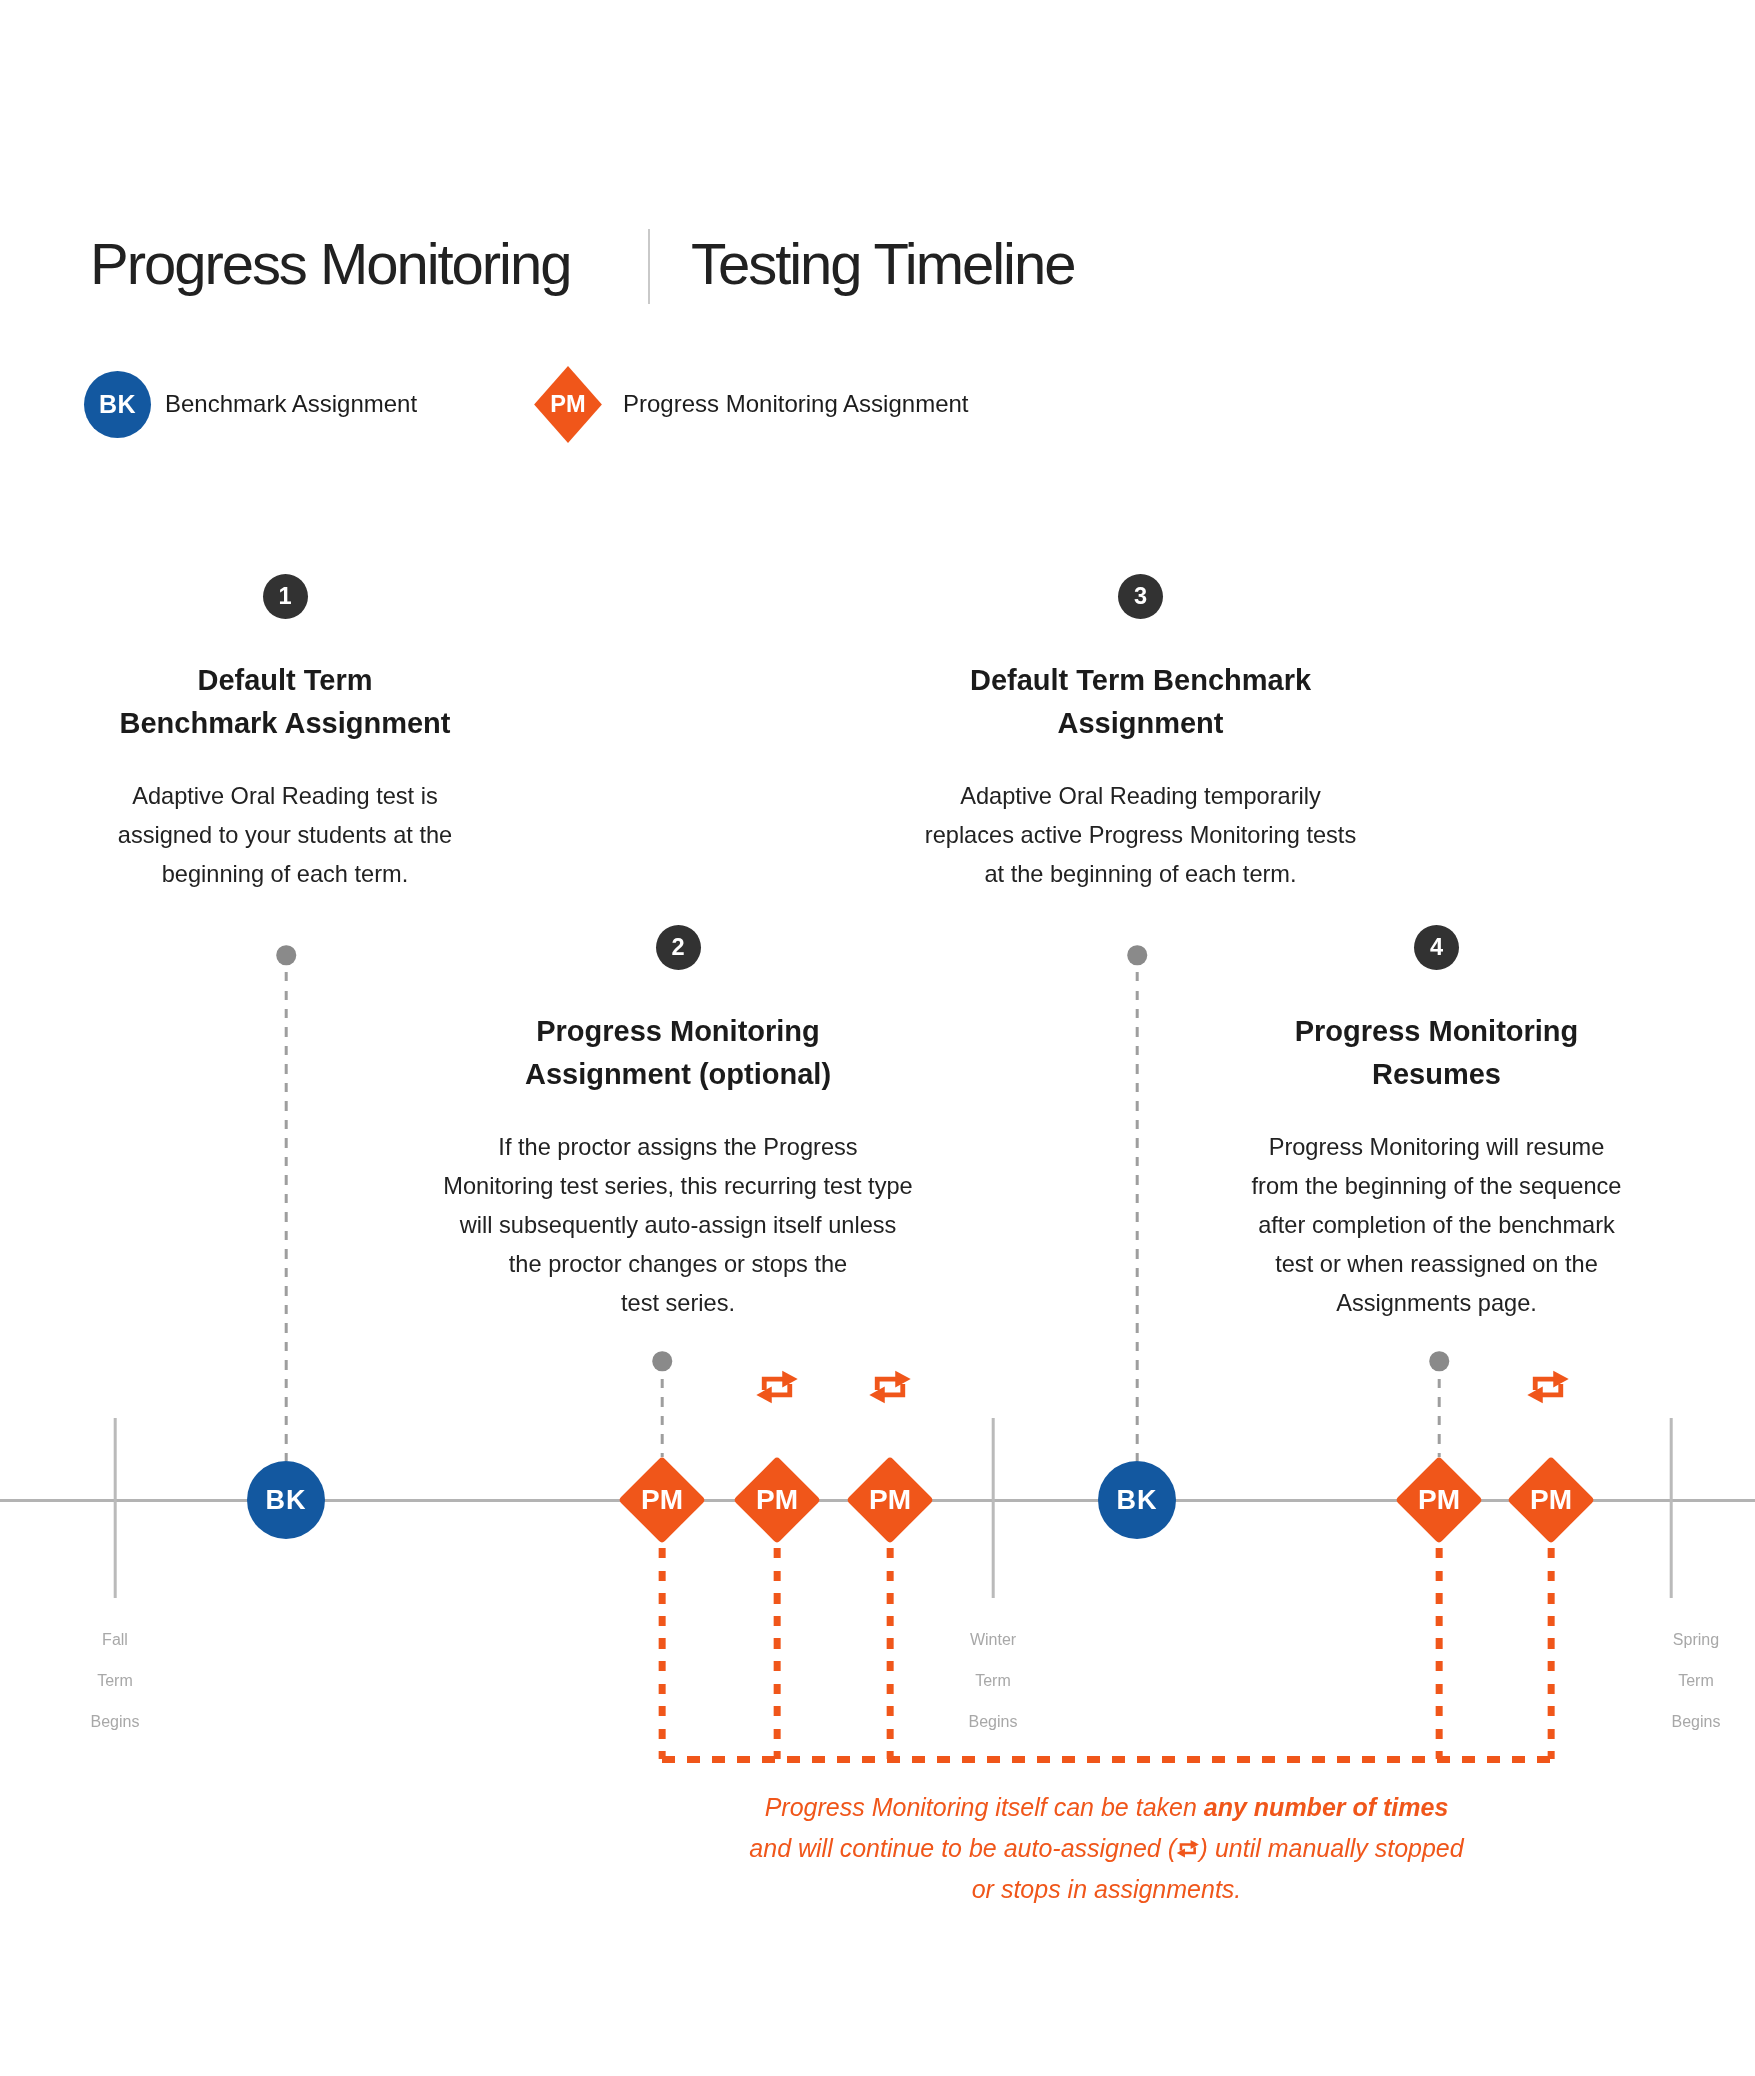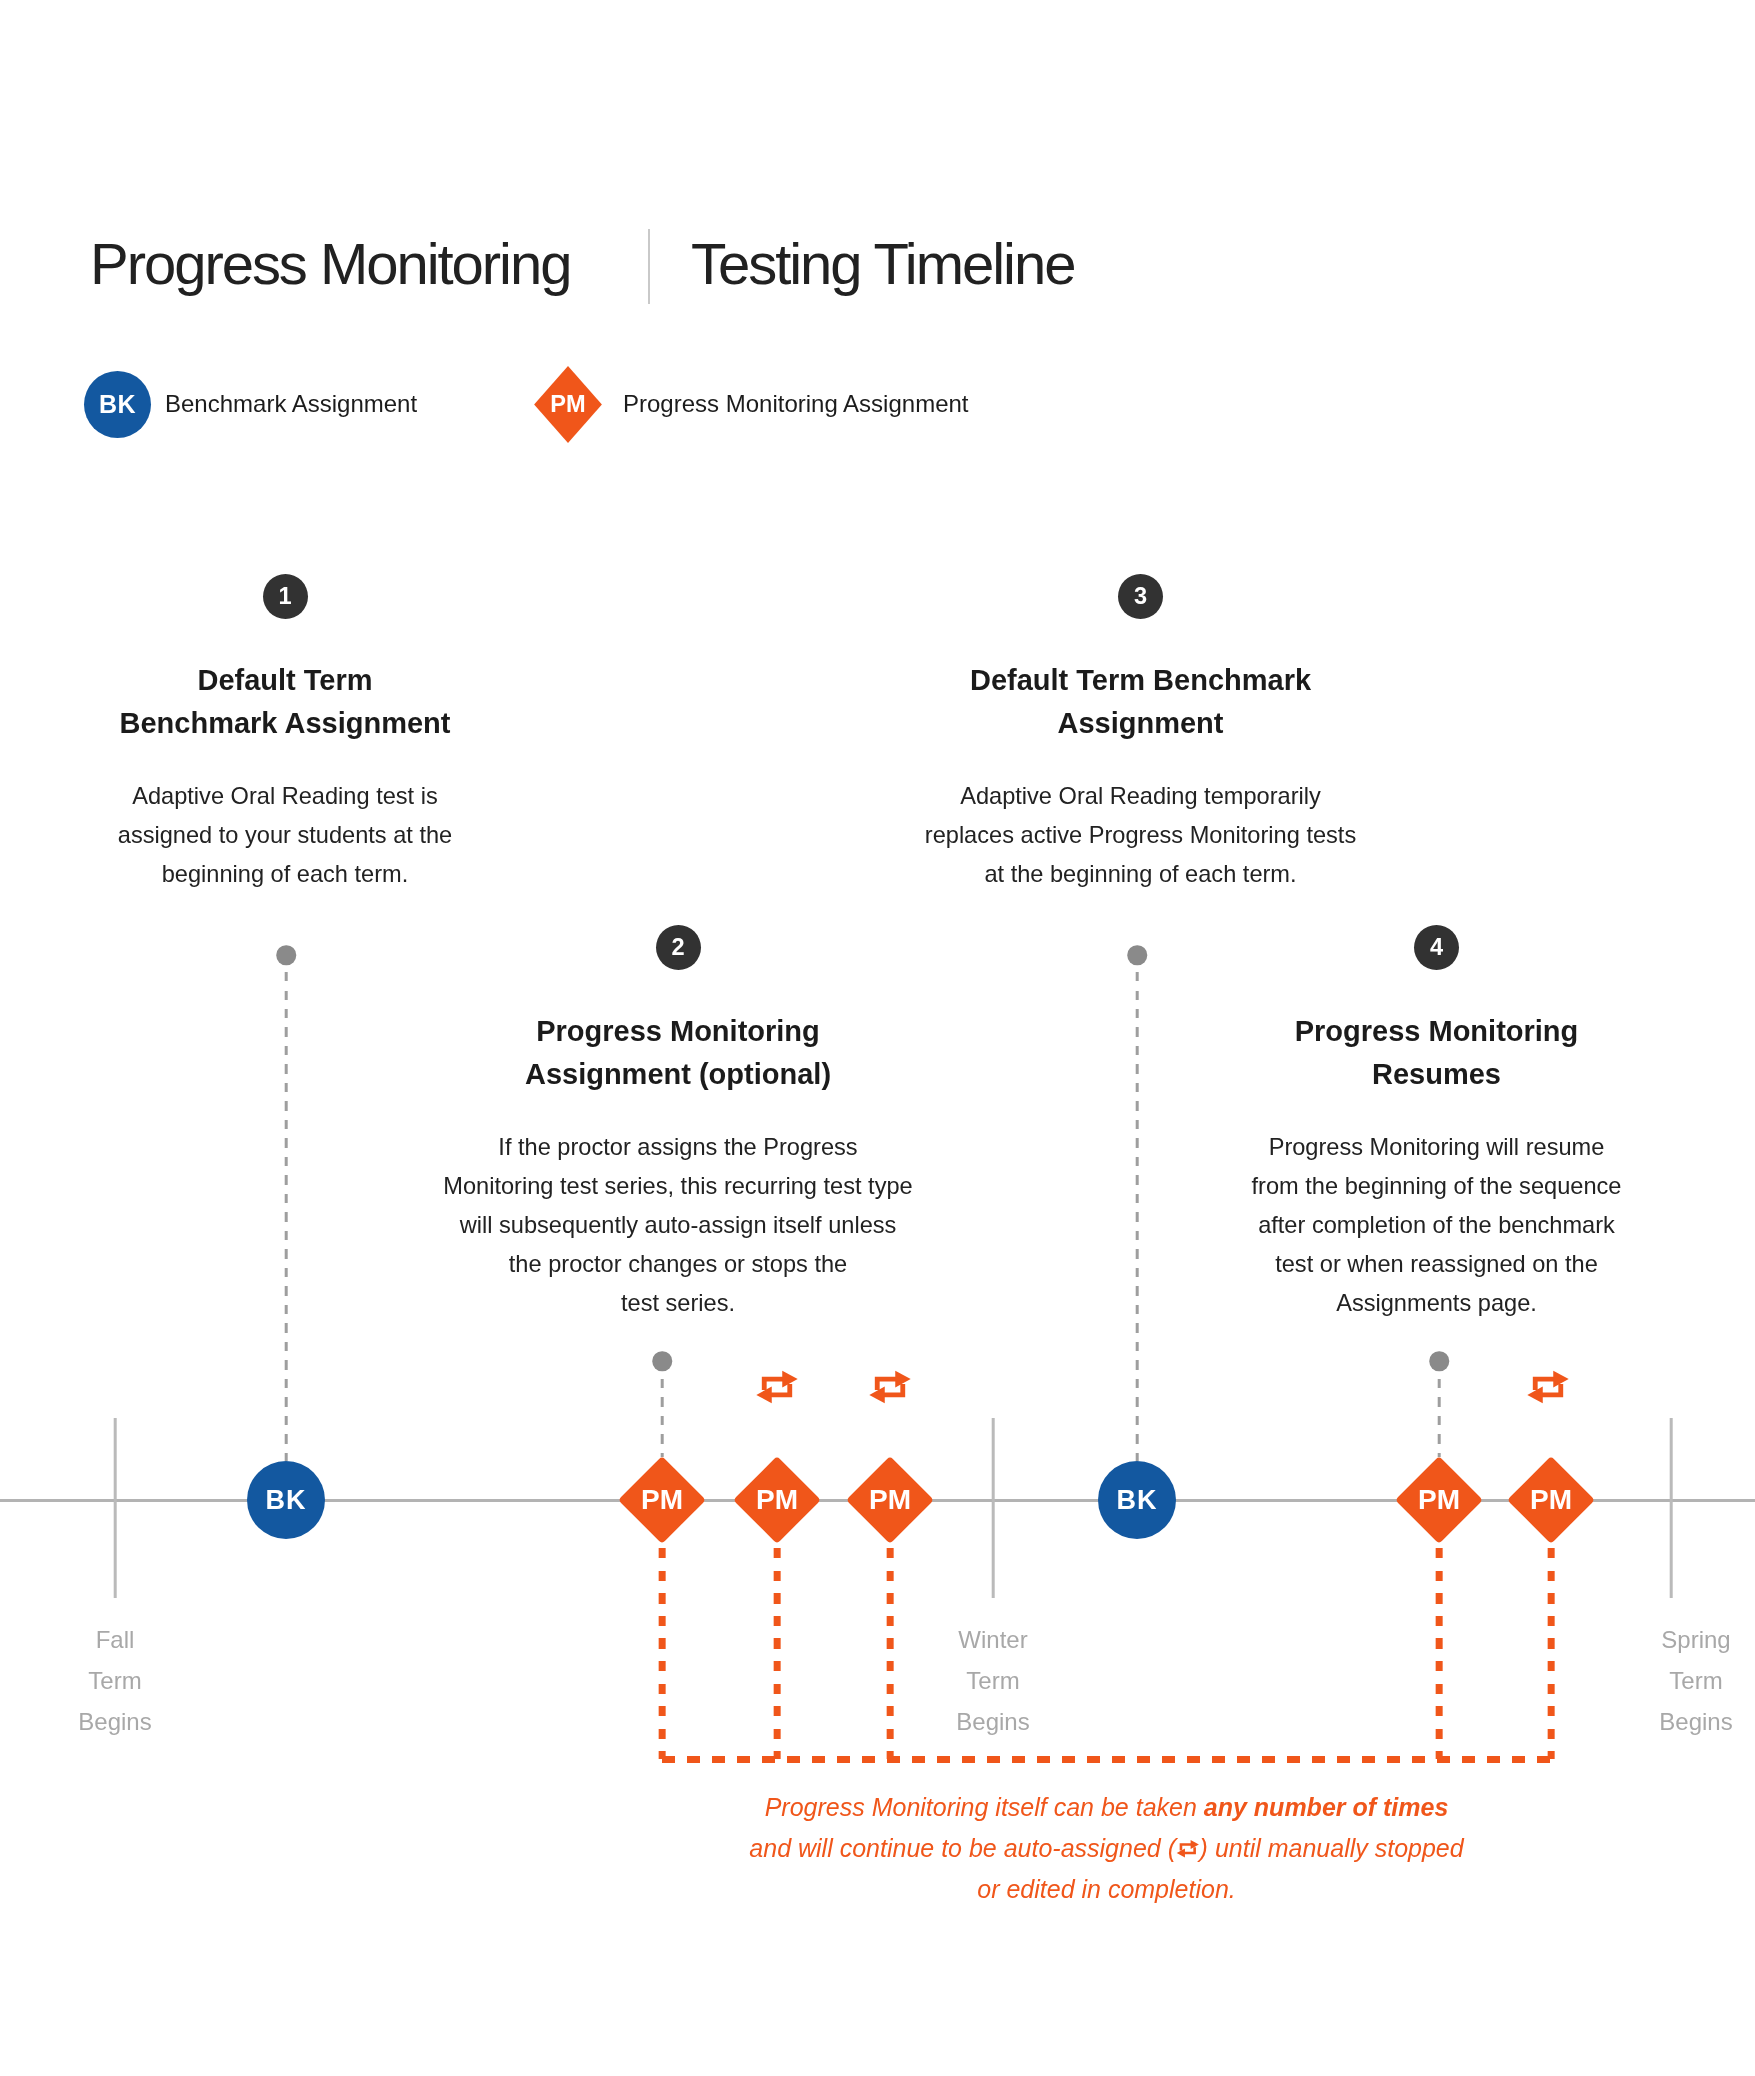--- a/index.html
+++ b/index.html
@@ -50,21 +50,21 @@
     display:flex; align-items:center; justify-content:center; margin:0 auto;
   }
   .step-heading { margin-top:40px; font-size:29px; font-weight:bold; line-height:43px; color:#1b1b1b; }
   .step-body    { margin-top:32px; font-size:23.6px; line-height:39px; color:#222; }
 
   
   .timeline-line { position:absolute; left:0; right:0; top:1499px; height:2.6px; background:var(--line-gray); }
   .tick { position:absolute; top:1418px; height:180px; width:2.6px; background:var(--tick-gray); transform:translateX(-50%); }
   .term-label {
     position:absolute; top:1619px; transform:translateX(-50%); text-align:center;
-    font-size:24px; line-height:41px; color:var(--label-gray);
+    font-size:16px; line-height:41px; color:var(--label-gray);
   }
   .gdot  { position:absolute; width:19.5px; height:19.5px; border-radius:50%; background:var(--dot-gray); transform:translate(-50%,-50%); }
   .gdash {
     position:absolute; width:2.6px; transform:translateX(-50%);
     background:repeating-linear-gradient(to bottom, var(--dash-gray) 0 9.2px, transparent 9.2px 18.5px);
   }
   .bk-marker {
     position:absolute; top:1500px; width:78px; height:78px; border-radius:50%;
     background:var(--blue); transform:translate(-50%,-50%);
     display:flex; align-items:center; justify-content:center;
@@ -226,17 +226,17 @@
   <div class="odash-v" style="left:890px;"></div>
   <div class="odash-v" style="left:1439px;"></div>
   <div class="odash-v" style="left:1551px;"></div>
   <div class="odash-h"></div>
 
   <div class="note">
     <span>Progress Monitoring itself can be taken </span><b>any number of times</b><br>
     <span>and will continue to be auto-assigned (</span><svg class="inline-repeat" viewBox="0 0 100 100">
         <use href="#repeat-glyph"></use>
       </svg><span>) until manually stopped</span><br>
-    <span>or edited in completion.</span>
+    <span>or stops in assignments.</span>
   </div>
 
 </div>
 
 
 </body></html>

